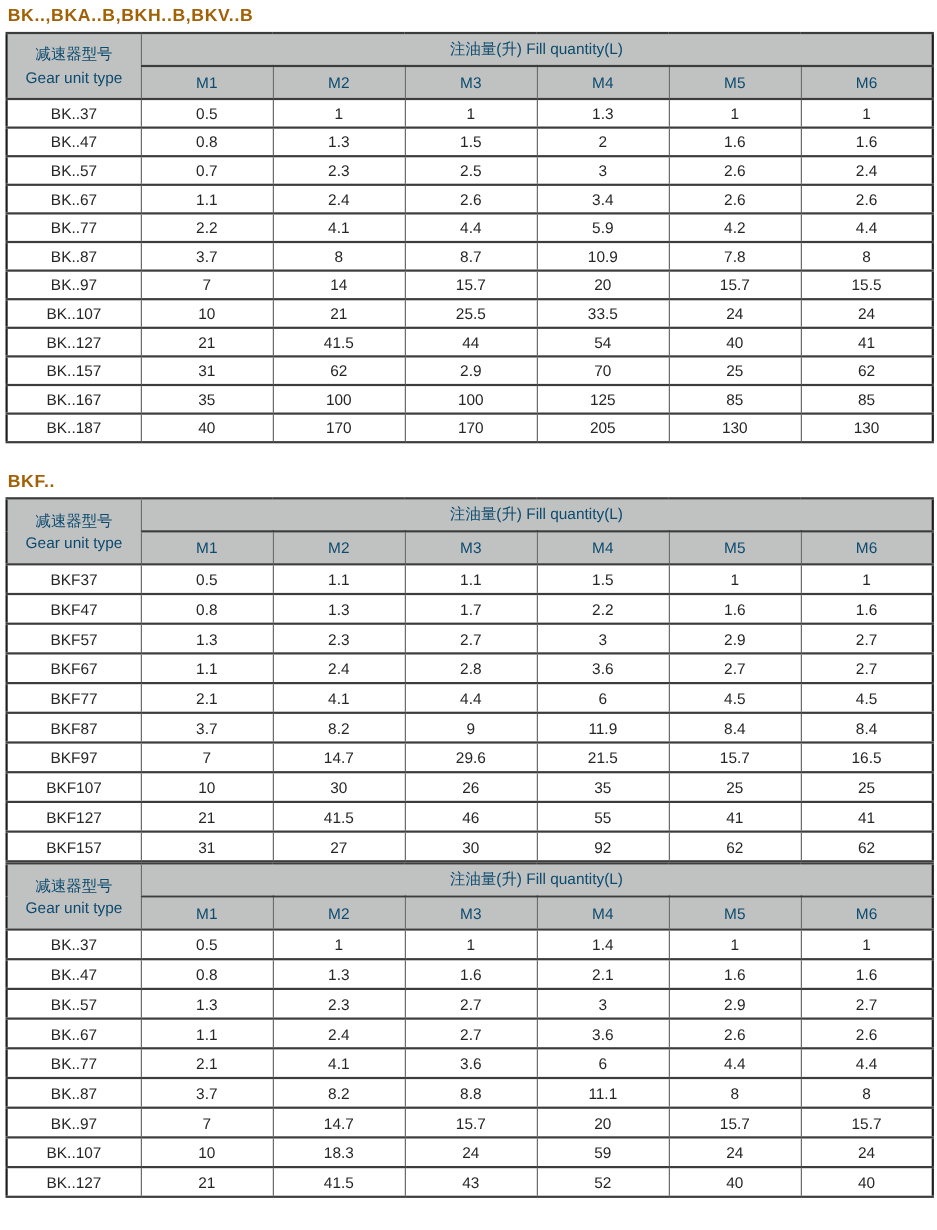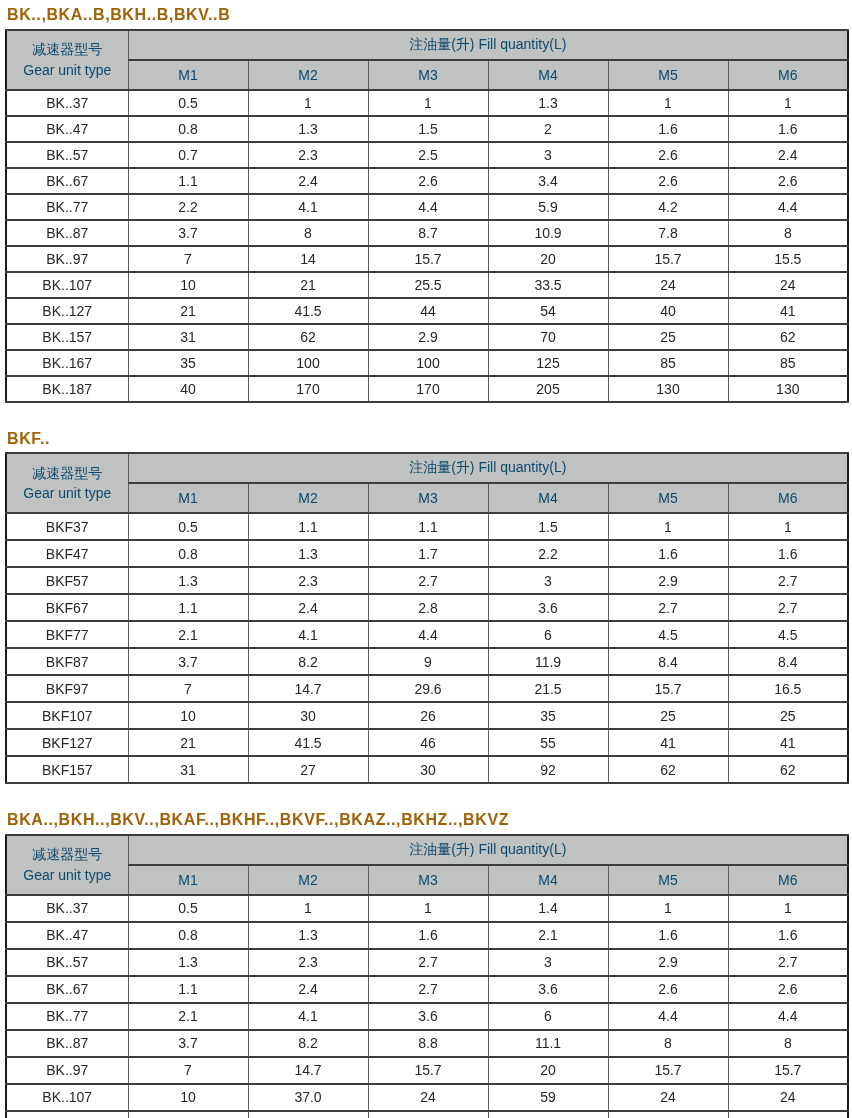--- a/index.html
+++ b/index.html
@@ -334,21 +334,20 @@
             <td>30</td>
             <td>92</td>
             <td>62</td>
             <td>62</td>
           </tr>
         </tbody>
     </table>
   </section>
 
   <section class="tbl-block roomy">
-    <h2 class="tbl-title">BKA..,BKH..,BKV..,BKAF..,BKHF..,BKVF..,BKAZ..,BKHZ..,BKVZ</h2>
     <table class="grid">
       <colgroup>
         <col style="width:122px">
         <col style="width:120px">
           <col style="width:120px">
           <col style="width:120px">
         <col style="width:120px">
           <col style="width:120px">
           <col style="width:120px">
       </colgroup>
@@ -429,21 +428,21 @@
             <td>7</td>
             <td>14.7</td>
             <td>15.7</td>
             <td>20</td>
             <td>15.7</td>
             <td>15.7</td>
           </tr>
           <tr>
             <td>BK..107</td>
             <td>10</td>
-            <td>37.0</td>
+            <td>18.3</td>
             <td>24</td>
             <td>59</td>
             <td>24</td>
             <td>24</td>
           </tr>
           <tr>
             <td>BK..127</td>
             <td>21</td>
             <td>41.5</td>
             <td>43</td>

